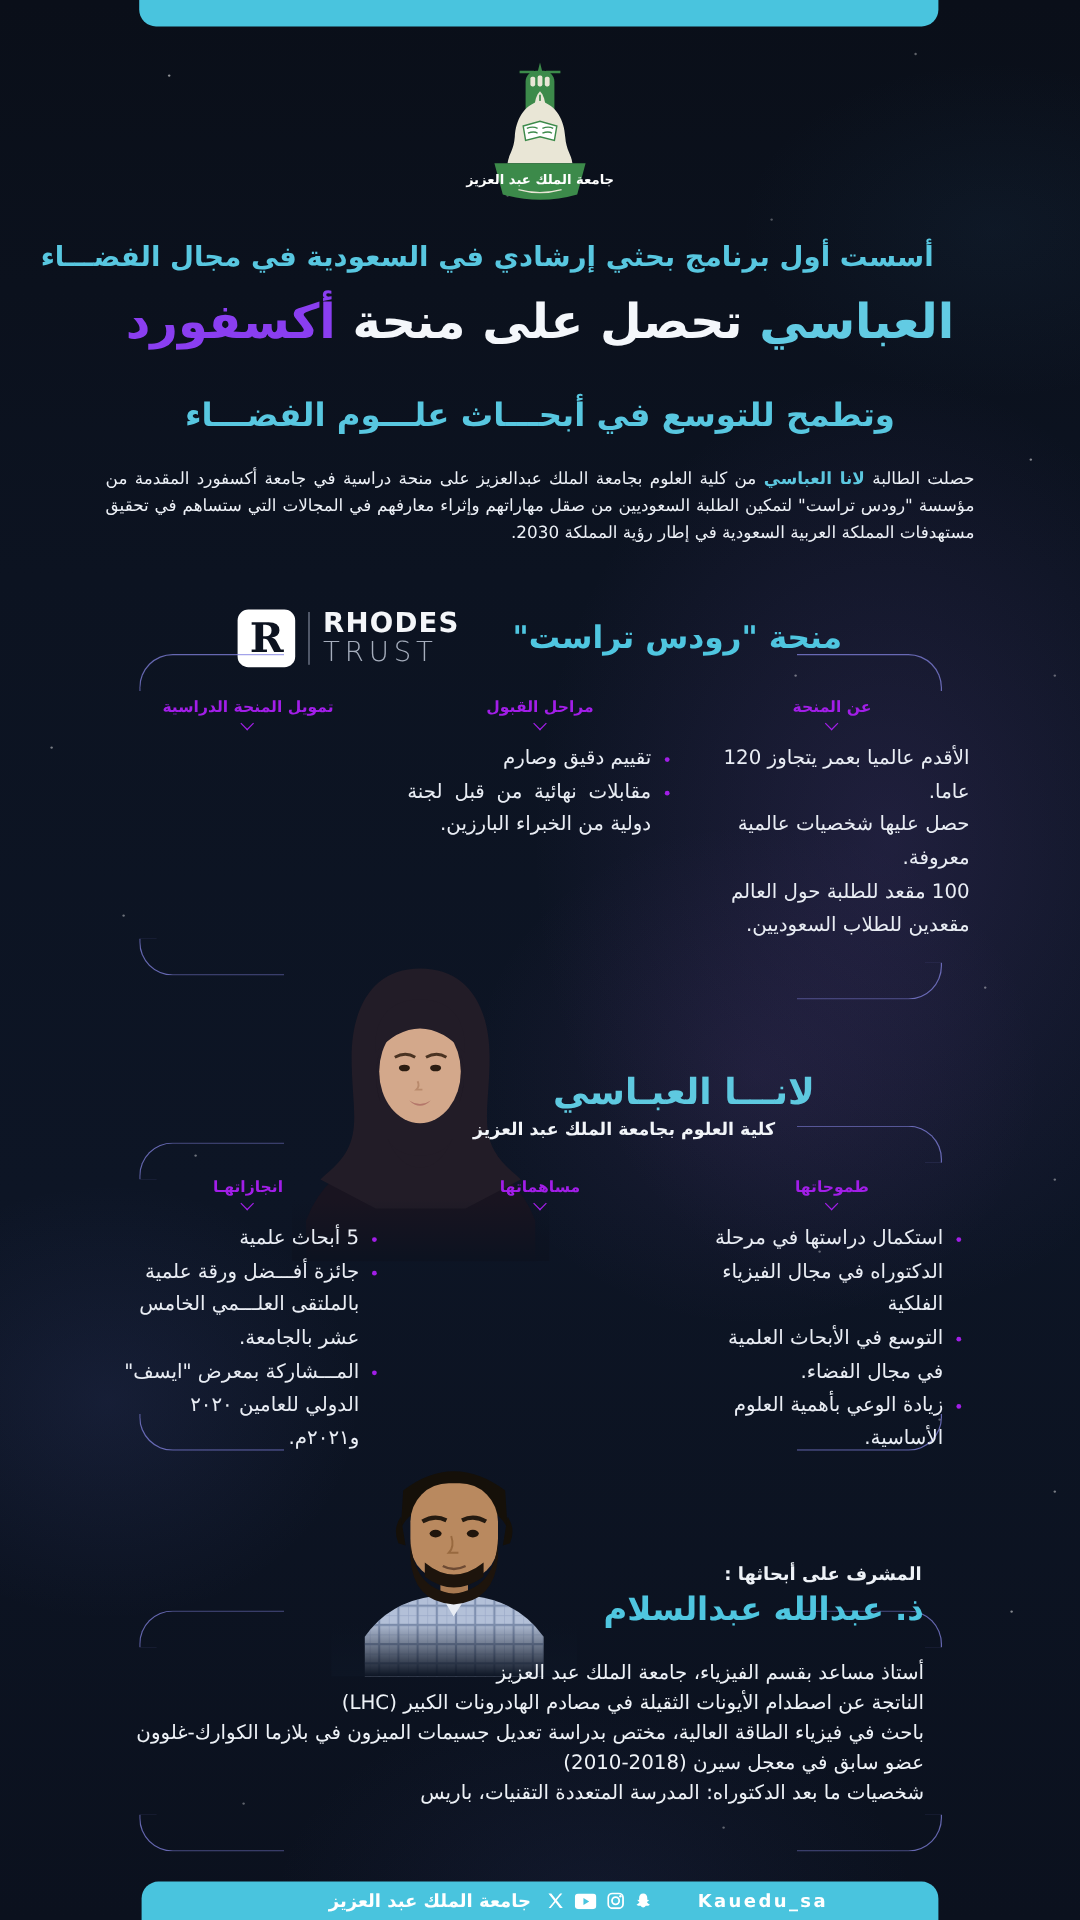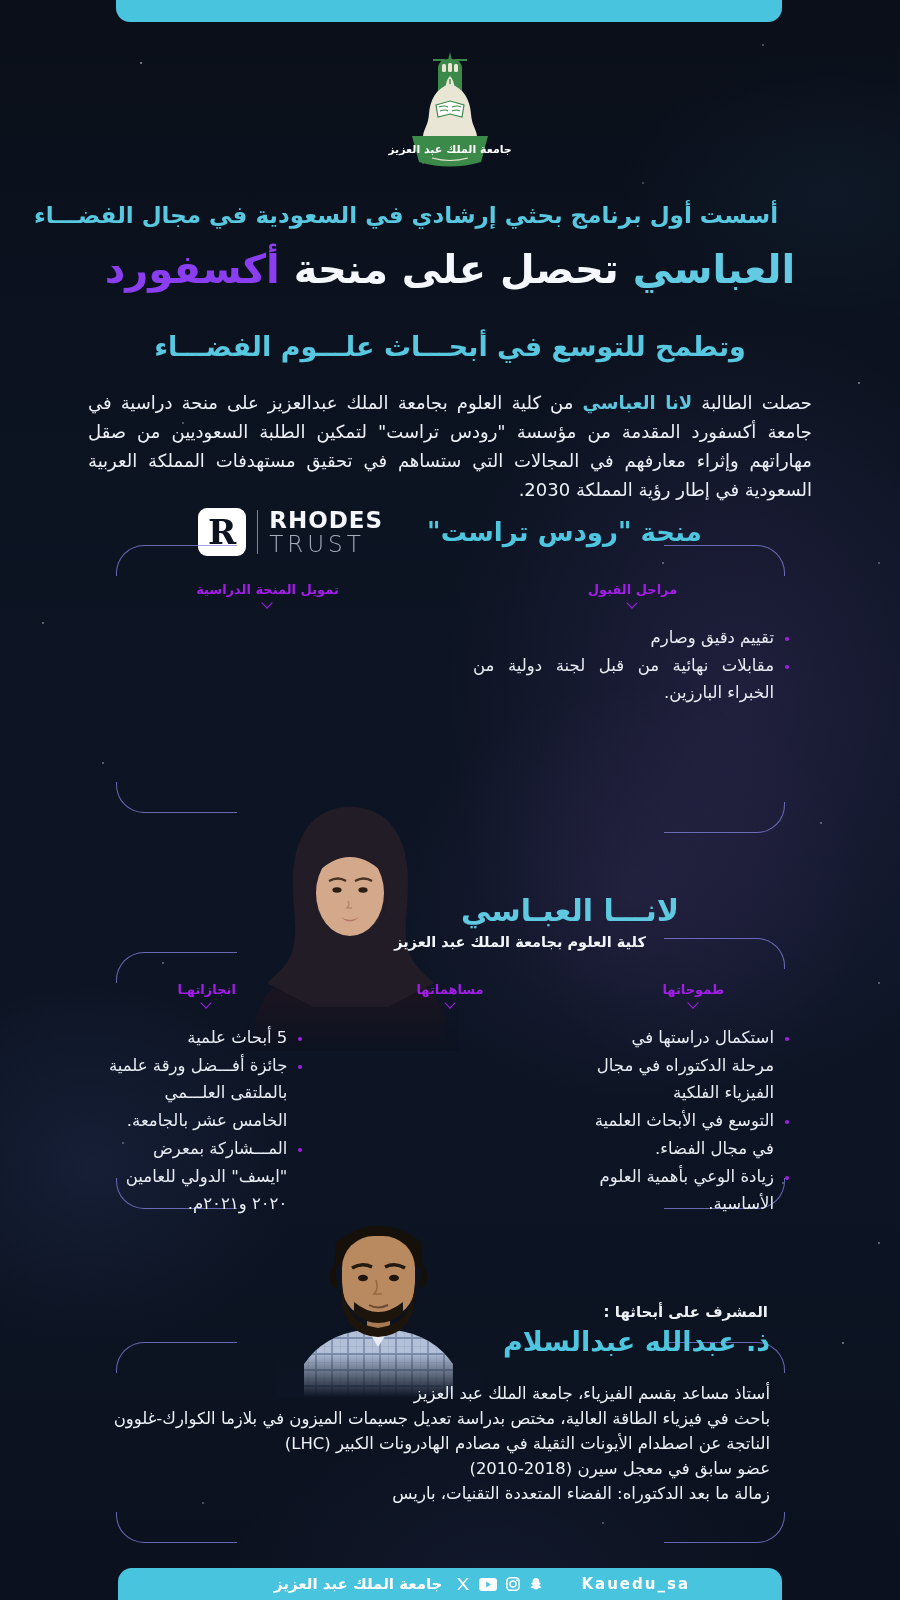--- a/index.html
+++ b/index.html
@@ -46,21 +46,21 @@
   .footer-bar{left:118px;top:1568px;width:664px;height:32px;background:#49c4de;border-radius:14px 14px 0 0;
     display:flex;align-items:center;justify-content:center;gap:14px;color:#fff;}
   .footer-uni{font-size:15px;font-weight:bold;margin-left:64px;}
   .footer-handle{font-size:15px;font-weight:bold;letter-spacing:2px;margin-left:24px;}
   .footer-icons{display:flex;align-items:center;gap:9px;}
   .rtl{direction:rtl;}
   .h-tag{left:0;top:202px;width:812px;text-align:center;color:#58c7e0;font-size:23px;font-weight:bold;}
   .h-main{left:0;top:246px;width:900px;text-align:center;font-size:40px;font-weight:bold;color:#f4f7fb;}
   .h-main .c{color:#62cbe3;} .h-main .p{color:#8a3ef0;}
   .h-sub{left:0;top:331px;width:900px;text-align:center;color:#58c7e0;font-size:27px;font-weight:bold;}
-  .intro{left:88px;top:388px;width:724px;color:#edf1f7;font-size:18px;line-height:1.62;text-align:justify;}
+  .intro{left:88px;top:388px;width:724px;color:#edf1f7;font-size:14px;line-height:1.62;text-align:justify;}
   .intro .c{color:#5cc7df;font-weight:bold;}
   .rh-row{left:0;top:508px;width:900px;display:flex;justify-content:center;align-items:center;gap:44px;}
   .rh-title{color:#4fc6e0;font-size:26px;font-weight:bold;}
   .rh-logo{display:flex;align-items:center;gap:11px;}
   .rh-mark{width:48px;height:48px;background:#fff;border-radius:9px;display:flex;align-items:center;justify-content:center;
     color:#0d1320;font-size:34px;font-weight:bold;font-family:"DejaVu Serif",serif;}
   .rh-sep{width:1px;height:44px;background:#7e8798;}
   .rh-name1{color:#f4f6f9;font-size:23px;font-weight:bold;letter-spacing:1px;line-height:1.05;}
   .rh-name2{color:#a6aebd;font-size:23px;font-weight:300;letter-spacing:4px;line-height:1.05;}
   
@@ -71,21 +71,21 @@
   .br.brr{border-bottom-width:1.5px;border-right-width:1.5px;border-bottom-right-radius:28px;}
   
   .cols{left:92px;width:716px;display:flex;gap:14px;}
   .col{flex:1;}
   .col h4{margin:0 0 2px 0;text-align:center;color:#a21ee8;font-size:13px;font-weight:bold;}
   .chev{width:9px;height:9px;margin:2px auto 10px auto;position:relative;}
   .chev::before{content:"";position:absolute;left:0;top:0;width:7px;height:7px;
     border-right:1.6px solid #a21ee8;border-bottom:1.6px solid #a21ee8;transform:rotate(45deg);}
   .col p{margin:0;color:#e9edf4;font-size:16.5px;line-height:1.68;}
   .col .ta-r{text-align:right;} .col .ta-j{text-align:justify;}
-  .col ul{margin:16px;padding:0 18px 0 0;list-style:disc;color:#e9edf4;font-size:16.5px;line-height:1.68;text-align:right;}
+  .col ul{margin:4px;padding:0 18px 0 0;list-style:disc;color:#e9edf4;font-size:16.5px;line-height:1.68;text-align:right;}
   .col ul.ta-j{text-align:justify;}
   .col li::marker{color:#a21ee8;font-size:14px;}
   .lana-name{left:420px;top:893px;width:300px;text-align:center;color:#5ec9e0;font-size:30px;font-weight:bold;}
   .lana-college{left:370px;top:934px;width:300px;text-align:center;color:#f2f5f9;font-size:14.5px;font-weight:bold;}
   .sup-label{left:468px;top:1303px;width:300px;color:#eef2f7;font-size:15px;font-weight:bold;}
   .sup-name{left:400px;top:1326px;width:370px;text-align:right;color:#4fc6e0;font-size:27px;font-weight:bold;}
   .sup-bio{left:105px;top:1381px;width:665px;text-align:right;color:#eef2f7;font-size:16.5px;line-height:1.52;}
   .sup-bio p{margin:0;}
 </style>
 </head>
@@ -142,20 +142,27 @@
   <div class="abs br tl" style="left:116px;top:952px;"></div>
   <div class="abs br tr" style="left:664px;top:938px;"></div>
   <div class="abs br bl" style="left:116px;top:1178px;"></div>
   <div class="abs br brr" style="left:664px;top:1178px;"></div>
   <div class="abs br tl" style="left:116px;top:1342px;"></div>
   <div class="abs br tr" style="left:664px;top:1342px;"></div>
   <div class="abs br bl" style="left:116px;top:1512px;"></div>
   <div class="abs br brr" style="left:664px;top:1512px;"></div>
 
   <div class="abs cols rtl" style="top:582px;">
+    <div class="col">
+      <h4>عن المنحة</h4>
+      <div class="chev"></div>
+      <p class="ta-r">الأقدم عالميا بعمر يتجاوز 120 عاما.</p>
+      <p class="ta-r">حصل عليها شخصيات عالمية معروفة.</p>
+      <p class="ta-r">100 مقعد للطلبة حول العالم مقعدين للطلاب السعوديين.</p>
+    </div>
     <div class="col">
       <h4>مراحل القبول</h4>
       <div class="chev"></div>
       <ul class="ta-j">
         <li>تقييم دقيق وصارم</li>
         <li>مقابلات نهائية من قبل لجنة دولية من الخبراء البارزين.</li>
       </ul>
     </div>
     <div class="col">
       <h4>تمويل المنحة الدراسية</h4>
@@ -238,24 +245,24 @@
     <ellipse cx="118" cy="76" rx="5" ry="3.2" fill="#20150c"></ellipse>
     <path d="M100 78 q3 9 -2 14 l8 0" stroke="#98693f" stroke-width="1.6" fill="none"></path>
     <path d="M93 103 q9 5 19 0" stroke="#6d4a33" stroke-width="2" fill="none"></path>
     <rect x="0" y="150" width="205" height="45" fill="url(#fadeS)"></rect>
   </svg>
 
   <div class="abs sup-label rtl">المشرف على أبحاثها :</div>
   <div class="abs sup-name rtl">ذ. عبدالله عبدالسلام</div>
   <div class="abs sup-bio rtl">
     <p>أستاذ مساعد بقسم الفيزياء، جامعة الملك عبد العزيز</p>
+    <p>الناتجة عن اصطدام الأيونات الثقيلة في مصادم الهادرونات الكبير (LHC)</p>
     <p>باحث في فيزياء الطاقة العالية، مختص بدراسة تعديل جسيمات الميزون في بلازما الكوارك-غلوون</p>
-    <p>الناتجة عن اصطدام الأيونات الثقيلة في مصادم الهادرونات الكبير (LHC)</p>
     <p>عضو سابق في معجل سيرن (2018-2010)</p>
-    <p>زمالة ما بعد الدكتوراه: الفضاء المتعددة التقنيات، باريس</p>
+    <p>شخصيات ما بعد الدكتوراه: المدرسة المتعددة التقنيات، باريس</p>
   </div>
 
   <div class="abs footer-bar">
     <span class="footer-uni rtl">جامعة الملك عبد العزيز</span>
     <span class="footer-icons">
       <svg width="14" height="14" viewBox="0 0 14 14">
           <path d="M1 1 L6 7.2 L1.2 13 H3 L6.9 8.3 L10.6 13 H13 L7.9 6.5 L12.6 1 H10.8 L7 5.5 L3.4 1 Z" fill="#fff"></path>
         </svg>
       <svg width="18" height="13" viewBox="0 0 18 13">
           <rect width="18" height="13" rx="3.2" fill="#fff"></rect>

